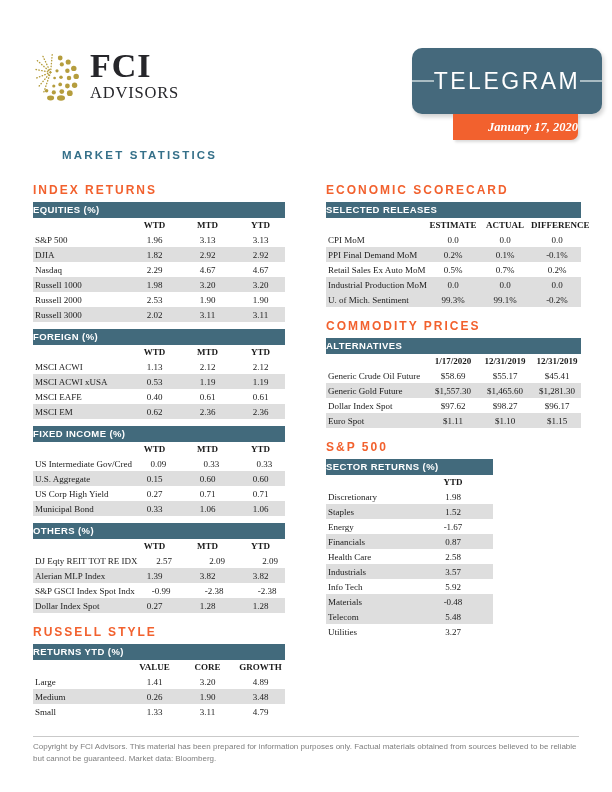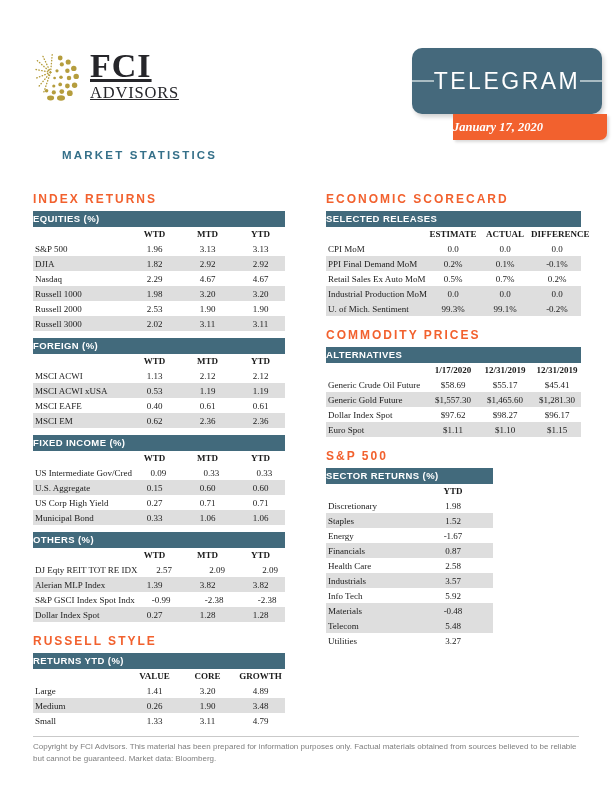--- a/index.html
+++ b/index.html
@@ -2,41 +2,41 @@
 <html><head>
 <meta charset="utf-8">
 <style>
   html,body { margin:0; padding:0; background:#fff; }
   .page { position:relative; width:612px; height:792px; background:#fff; overflow:hidden;
           font-family:"Liberation Sans", sans-serif; }
 
   
   .logo { position:absolute; left:33px; top:50px; display:flex; }
   .globe { width:48px; height:50px; margin-top:3px; }
-  .logo-text { margin-left:9px; color:#26262a;text-decoration:underline; }
+  .logo-text { margin-left:9px; color:#26262a; }
   .fci { font-family:"Liberation Serif", serif; font-weight:700; font-size:34px; line-height:0.92; letter-spacing:1px; }
   .advisors { font-family:"Liberation Serif", serif; font-size:16.5px; letter-spacing:0.8px; margin-top:2px; }
 
   .banner { position:absolute; left:412px; top:48px; width:190px; height:66px; background:#45697c;
             border-radius:10px; box-shadow:2px 3px 4px rgba(0,0,0,0.18);
             display:flex; flex-direction:row; justify-content:center; align-items:center; }
   .banner-line { width:150px; height:2px; background:#a9bcc3; }
   .banner-title { color:#fff; font-size:23px; letter-spacing:2.5px; margin:5px 0; }
 
-  .date-band { position:absolute; left:453px; top:114px; width:154px; height:26px; background:#f2612e;
-               border-radius:0 0 7px 0; color:#fff; text-align:left; line-height:26px;
+  .date-band { position:absolute; left:453px; top:114px; width:125px; height:26px; background:#f2612e;
+               border-radius:0 0 7px 0; color:#fff; text-align:right; line-height:26px;
                font-family:"Liberation Serif", serif; font-style:italic; font-weight:bold; font-size:12.5px;
                box-shadow:2px 2px 3px rgba(0,0,0,0.15); }
 
   .page-title { position:absolute; left:34px; top:149px; font-weight:bold; font-size:11.5px;
                 color:#357089; letter-spacing:2.2px;padding-left:28px; }
 
   
   .columns { position:absolute; left:33px; top:176px; width:548px; height:560px; }
-  .col { position:absolute; top:16px; }
+  .col { position:absolute; top:7px; }
   #col-left  { left:0;     width:252px; }
   #col-right { left:293px; width:255px; }
 
   .section:not(:first-child) { margin-top:12px; }
   .section-heading { font-weight:bold; font-size:12px; color:#f2612e; letter-spacing:2px; margin-bottom:5px; }
 
   .mini-table { margin-bottom:7px; }
   .bar { height:16px; line-height:16px; background:#426a7c; color:#fff; font-weight:bold;
          font-size:9.5px; letter-spacing:0.4px; box-sizing:border-box; }
   .cols-row, .row { display:flex; align-items:center; font-family:"Liberation Serif", serif; font-size:9px; color:#1b1b1b; }

